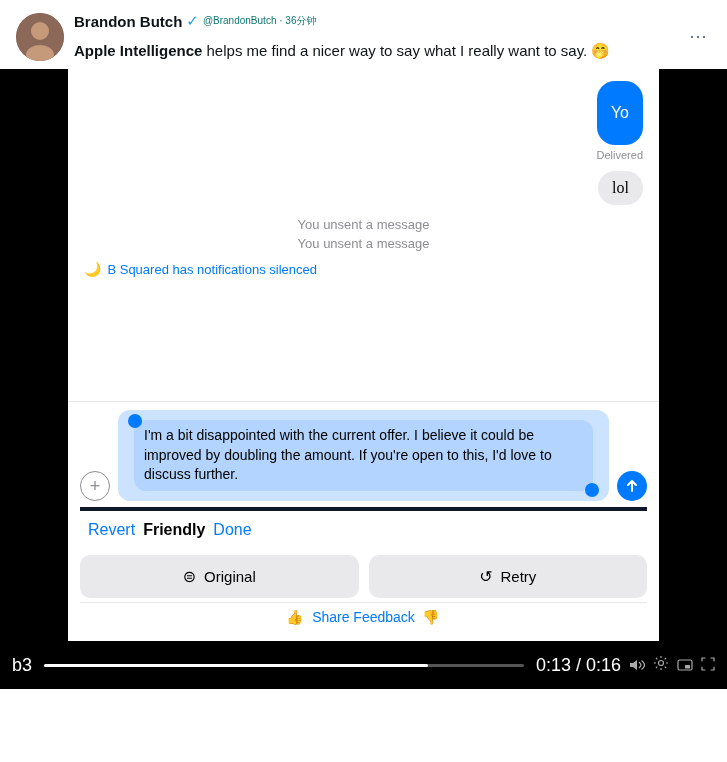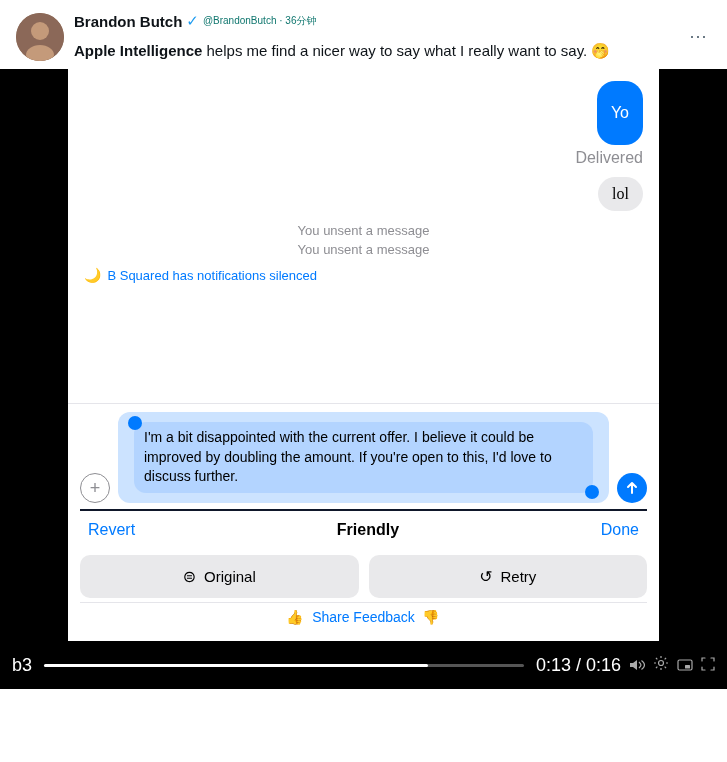--- a/index.html
+++ b/index.html
@@ -142,21 +142,21 @@
     .bubble-sent {
       background: #007aff;
       color: white;
       border-radius: 18px;
       padding: 23px 14px;
       font-size: 16px;
       max-width: 70%;
     }
     .delivered-label {
       text-align: right;
-      font-size: 16px;
+      font-size: 11px;
       color: #8e8e93;
       margin-bottom: 10px;
       margin-top: 2px;
     }
 
     
     .msg-received {
       display: flex;
       justify-content: flex-end;
       margin-bottom: 12px;
@@ -282,24 +282,23 @@
       align-items: center;
       justify-content: center;
       color: white;
       font-size: 14px;
       flex-shrink: 0;
     }
 
     
     .ai-bar {
       display: flex;
-      justify-content: space-between;
       align-items: center;
       padding: 6px 0 4px 0;
-      border-top: 2px solid #0f172a;
+      border-top: 4px solid #0f172a;
     }
     .revert-btn {
       color: #007aff;
       font-size: 16px;
       padding: 4px 8px;
     }
     .tone-label {
       font-weight: 700;
       font-size: 16px;
       color: #000;

